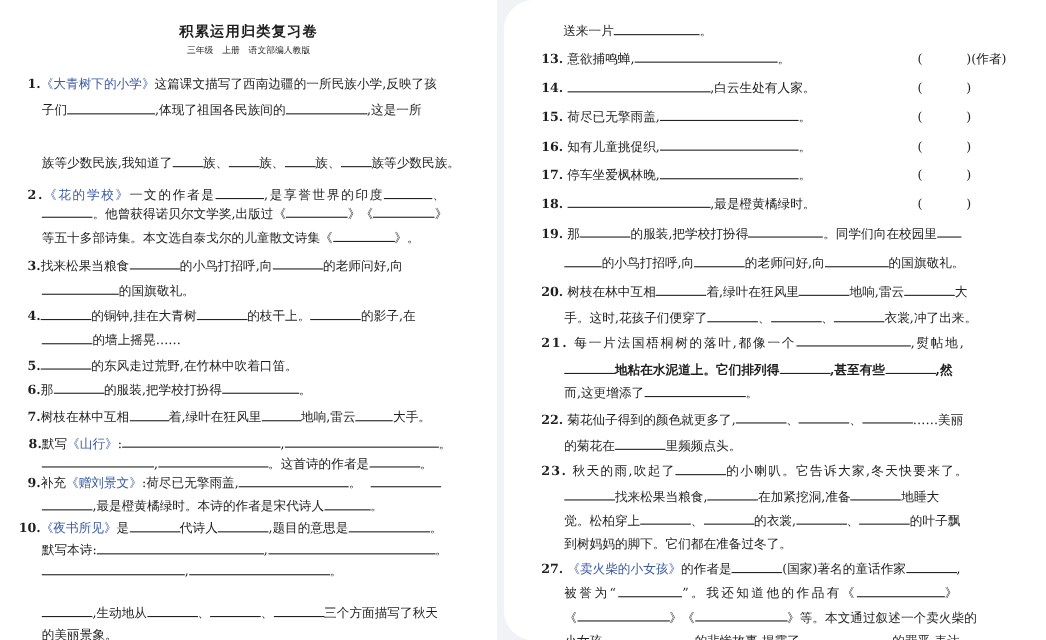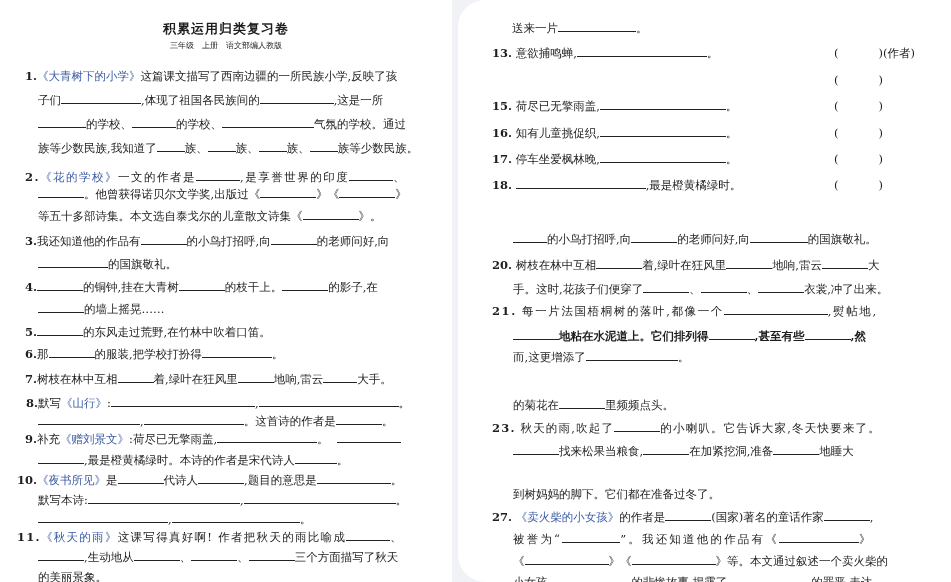--- a/index.html
+++ b/index.html
@@ -38,39 +38,36 @@
 <div class="page" id="page-left">
   <div class="title">积累运用归类复习卷</div>
   <div class="subtitle">三年级　上册　语文部编人教版</div>
 
   <div class="line" style="left:25px;top:68px;">
     <span class="num">1.</span><span class="blue">《大青树下的小学》</span><span>这篇课文描写了西南边疆的一所民族小学,反映了孩</span>
   </div>
   <div class="line" style="left:38px;top:92px;">
     <span>子们</span><span class="blank" style="width:80px"></span><span>,体现了祖国各民族间的</span><span class="blank" style="width:74px"></span><span>,这是一所</span>
   </div>
-  <div class="line" style="left:38px;top:116px;">
-    <span class="blank" style="width:48px"></span><span>的学校、</span><span class="blank" style="width:44px"></span><span>的学校、</span><span class="blank" style="width:92px"></span><span>气氛的学校。通过</span>
-  </div>
   <div class="line" style="left:38px;top:140px;">
     <span>族等少数民族,我知道了</span><span class="blank" style="width:28px"></span><span>族、</span><span class="blank" style="width:28px"></span><span>族、</span><span class="blank" style="width:28px"></span><span>族、</span><span class="blank" style="width:28px"></span><span>族等少数民族。</span>
   </div>
 
   <div class="line" style="left:25px;top:169px;letter-spacing:1.5px;">
     <span class="num">2.</span><span class="blue">《花的学校》</span><span>一文的作者是</span><span class="blank" style="width:44px"></span><span>,是享誉世界的印度</span><span class="blank" style="width:44px"></span><span>、</span>
   </div>
   <div class="line" style="left:38px;top:186px;">
     <span class="blank" style="width:46px"></span><span>。他曾获得诺贝尔文学奖,出版过《</span><span class="blank" style="width:56px"></span><span>》《</span><span class="blank" style="width:56px"></span><span>》</span>
   </div>
   <div class="line" style="left:38px;top:208px;">
     <span>等五十多部诗集。本文选自泰戈尔的儿童散文诗集《</span><span class="blank" style="width:56px"></span><span>》。</span>
   </div>
 
   <div class="line" style="left:25px;top:233px;">
-    <span class="num">3.</span><span>我还知道他的作品有</span><span class="blank" style="width:46px"></span><span>的小鸟打招呼,向</span><span class="blank" style="width:46px"></span><span>的老师问好,向</span>
+    <span class="num">3.</span><span>找来松果当粮食</span><span class="blank" style="width:46px"></span><span>的小鸟打招呼,向</span><span class="blank" style="width:46px"></span><span>的老师问好,向</span>
   </div>
   <div class="line" style="left:38px;top:256px;">
     <span class="blank" style="width:70px"></span><span>的国旗敬礼。</span>
   </div>
 
   <div class="line" style="left:25px;top:279px;">
     <span class="num">4.</span><span class="blank" style="width:46px"></span><span>的铜钟,挂在大青树</span><span class="blank" style="width:46px"></span><span>的枝干上。</span><span class="blank" style="width:46px"></span><span>的影子,在</span>
   </div>
   <div class="line" style="left:38px;top:301px;">
     <span class="blank" style="width:46px"></span><span>的墙上摇晃……</span>
@@ -105,42 +102,42 @@
   <div class="line" style="left:17px;top:472px;">
     <span class="num">10.</span><span class="blue">《夜书所见》</span><span>是</span><span class="blank" style="width:46px"></span><span>代诗人</span><span class="blank" style="width:46px"></span><span>,题目的意思是</span><span class="blank" style="width:74px"></span><span>。</span>
   </div>
   <div class="line" style="left:38px;top:492px;">
     <span>默写本诗:</span><span class="blank" style="width:152px"></span><span>,</span><span class="blank" style="width:152px"></span><span>。</span>
   </div>
   <div class="line" style="left:38px;top:511px;">
     <span class="blank" style="width:130px"></span><span>,</span><span class="blank" style="width:128px"></span><span>。</span>
   </div>
 
-  <div class="line" style="left:17px;top:529px;letter-spacing:1.3px;">
-    <span class="num">11.</span><span class="blue">《秋天的雨》</span><span>这课写得真好啊! 作者把秋天的雨比喻成</span><span class="blank" style="width:44px"></span><span>、</span>
-  </div>
   <div class="line" style="left:38px;top:549px;">
     <span class="blank" style="width:46px"></span><span>,生动地从</span><span class="blank" style="width:46px"></span><span>、</span><span class="blank" style="width:46px"></span><span>、</span><span class="blank" style="width:46px"></span><span>三个方面描写了秋天</span>
   </div>
   <div class="line" style="left:38px;top:569px;">
     <span>的美丽景象。</span>
   </div>
 </div>
 
 <div class="page" id="page-right">
 
   <div class="line" style="left:54px;top:20px;">
     <span>送来一片</span><span class="blank" style="width:78px"></span><span>。</span>
   </div>
 
   <div class="line" style="left:34px;top:45px;">
     <span class="num">13.</span> <span>意欲捕鸣蝉,</span><span class="blank" style="width:130px"></span><span>。</span>
   </div>
   <div class="paren" style="left:376px;top:45px;"><span>(</span><span style="display:inline-block;width:40px"></span><span>)</span><span style="font-weight:normal">(作者)</span></div>
 
+  <div class="line" style="left:34px;top:72px;">
+    <span class="num">14.</span> <span class="blank" style="width:130px"></span><span>,白云生处有人家。</span>
+  </div>
   <div class="paren" style="left:376px;top:72px;"><span>(</span><span style="display:inline-block;width:40px"></span><span>)</span></div>
 
   <div class="line" style="left:34px;top:98px;">
     <span class="num">15.</span> <span>荷尽已无擎雨盖,</span><span class="blank" style="width:126px"></span><span>。</span>
   </div>
   <div class="paren" style="left:376px;top:98px;"><span>(</span><span style="display:inline-block;width:40px"></span><span>)</span></div>
 
   <div class="line" style="left:34px;top:125px;">
     <span class="num">16.</span> <span>知有儿童挑促织,</span><span class="blank" style="width:126px"></span><span>。</span>
   </div>
@@ -149,20 +146,23 @@
   <div class="line" style="left:34px;top:151px;">
     <span class="num">17.</span> <span>停车坐爱枫林晚,</span><span class="blank" style="width:126px"></span><span>。</span>
   </div>
   <div class="paren" style="left:376px;top:151px;"><span>(</span><span style="display:inline-block;width:40px"></span><span>)</span></div>
 
   <div class="line" style="left:34px;top:177px;">
     <span class="num">18.</span> <span class="blank" style="width:130px"></span><span>,最是橙黄橘绿时。</span>
   </div>
   <div class="paren" style="left:376px;top:177px;"><span>(</span><span style="display:inline-block;width:40px"></span><span>)</span></div>
 
+  <div class="line" style="left:34px;top:204px;">
+    <span class="num">19.</span> <span>那</span><span class="blank" style="width:46px"></span><span>的服装,把学校打扮得</span><span class="blank" style="width:68px"></span><span>。同学们向在校园里</span><span class="blank" style="width:22px"></span>
+  </div>
   <div class="line" style="left:55px;top:231px;">
     <span class="blank" style="width:34px"></span><span>的小鸟打招呼,向</span><span class="blank" style="width:46px"></span><span>的老师问好,向</span><span class="blank" style="width:58px"></span><span>的国旗敬礼。</span>
   </div>
 
   <div class="line" style="left:34px;top:257px;">
     <span class="num">20.</span> <span>树枝在林中互相</span><span class="blank" style="width:46px"></span><span>着,绿叶在狂风里</span><span class="blank" style="width:46px"></span><span>地响,雷云</span><span class="blank" style="width:46px"></span><span>大</span>
   </div>
   <div class="line" style="left:55px;top:281px;">
     <span>手。这时,花孩子们便穿了</span><span class="blank" style="width:46px"></span><span>、</span><span class="blank" style="width:46px"></span><span>、</span><span class="blank" style="width:46px"></span><span>衣裳,冲了出来。</span>
   </div>
@@ -170,30 +170,36 @@
   <div class="line" style="left:34px;top:303px;letter-spacing:1.6px;">
     <span class="num">21.</span> <span>每一片法国梧桐树的落叶,都像一个</span><span class="blank" style="width:104px"></span><span>,熨帖地,</span>
   </div>
   <div class="line" style="left:55px;top:328px;font-weight:bold;">
     <span class="blank" style="width:46px"></span><span>地粘在水泥道上。它们排列得</span><span class="blank" style="width:46px"></span><span>,甚至有些</span><span class="blank" style="width:46px"></span><span>,然</span>
   </div>
   <div class="line" style="left:55px;top:349px;">
     <span>而,这更增添了</span><span class="blank" style="width:92px"></span><span>。</span>
   </div>
 
+  <div class="line" style="left:34px;top:373px;">
+    <span class="num">22.</span> <span>菊花仙子得到的颜色就更多了,</span><span class="blank" style="width:46px"></span><span>、</span><span class="blank" style="width:46px"></span><span>、</span><span class="blank" style="width:46px"></span><span>……美丽</span>
+  </div>
   <div class="line" style="left:55px;top:397px;">
     <span>的菊花在</span><span class="blank" style="width:46px"></span><span>里频频点头。</span>
   </div>
 
   <div class="line" style="left:34px;top:420px;letter-spacing:1.2px;">
     <span class="num">23.</span> <span>秋天的雨,吹起了</span><span class="blank" style="width:46px"></span><span>的小喇叭。它告诉大家,冬天快要来了。</span>
   </div>
   <div class="line" style="left:55px;top:443px;">
     <span class="blank" style="width:46px"></span><span>找来松果当粮食,</span><span class="blank" style="width:46px"></span><span>在加紧挖洞,准备</span><span class="blank" style="width:46px"></span><span>地睡大</span>
   </div>
+  <div class="line" style="left:55px;top:465px;">
+    <span>觉。松柏穿上</span><span class="blank" style="width:46px"></span><span>、</span><span class="blank" style="width:46px"></span><span>的衣裳,</span><span class="blank" style="width:46px"></span><span>、</span><span class="blank" style="width:46px"></span><span>的叶子飘</span>
+  </div>
   <div class="line" style="left:55px;top:486px;">
     <span>到树妈妈的脚下。它们都在准备过冬了。</span>
   </div>
 
   <div class="line" style="left:34px;top:509px;">
     <span class="num">27.</span> <span class="blue">《卖火柴的小女孩》</span><span>的作者是</span><span class="blank" style="width:46px"></span><span>(国家)著名的童话作家</span><span class="blank" style="width:46px"></span><span>,</span>
   </div>
   <div class="line" style="left:55px;top:531px;letter-spacing:2.2px;">
     <span>被誉为“</span><span class="blank" style="width:58px"></span><span>”。我还知道他的作品有《</span><span class="blank" style="width:80px"></span><span>》</span>
   </div>

